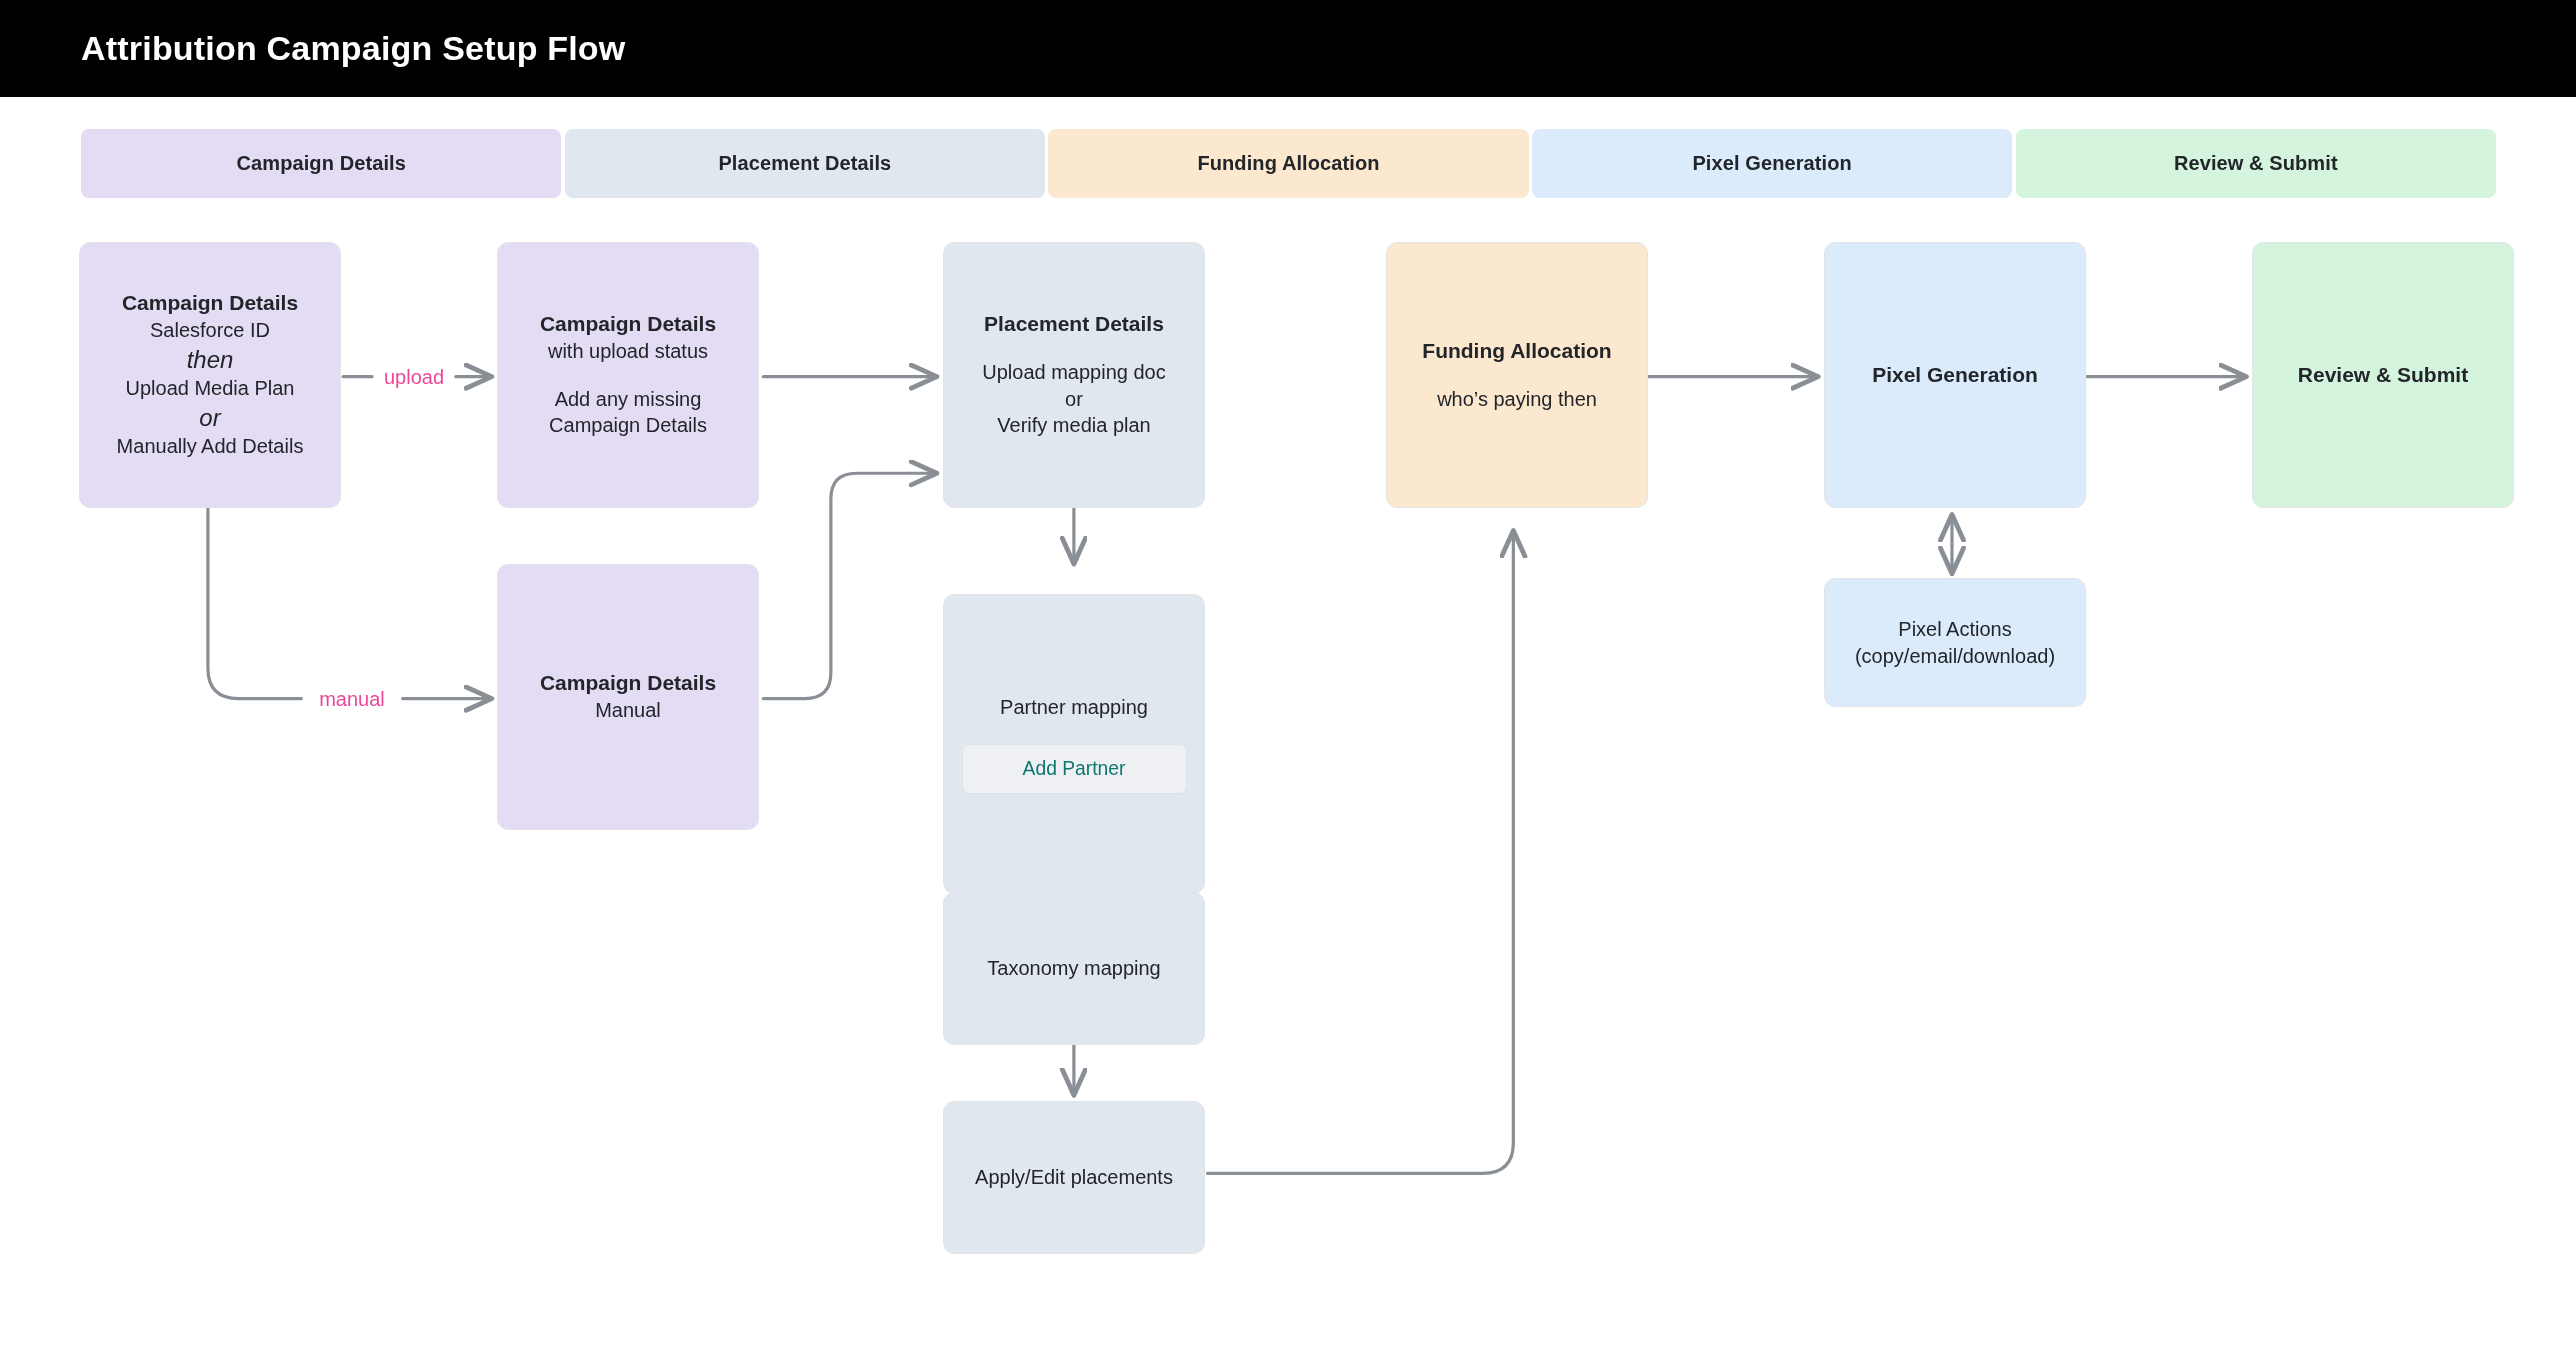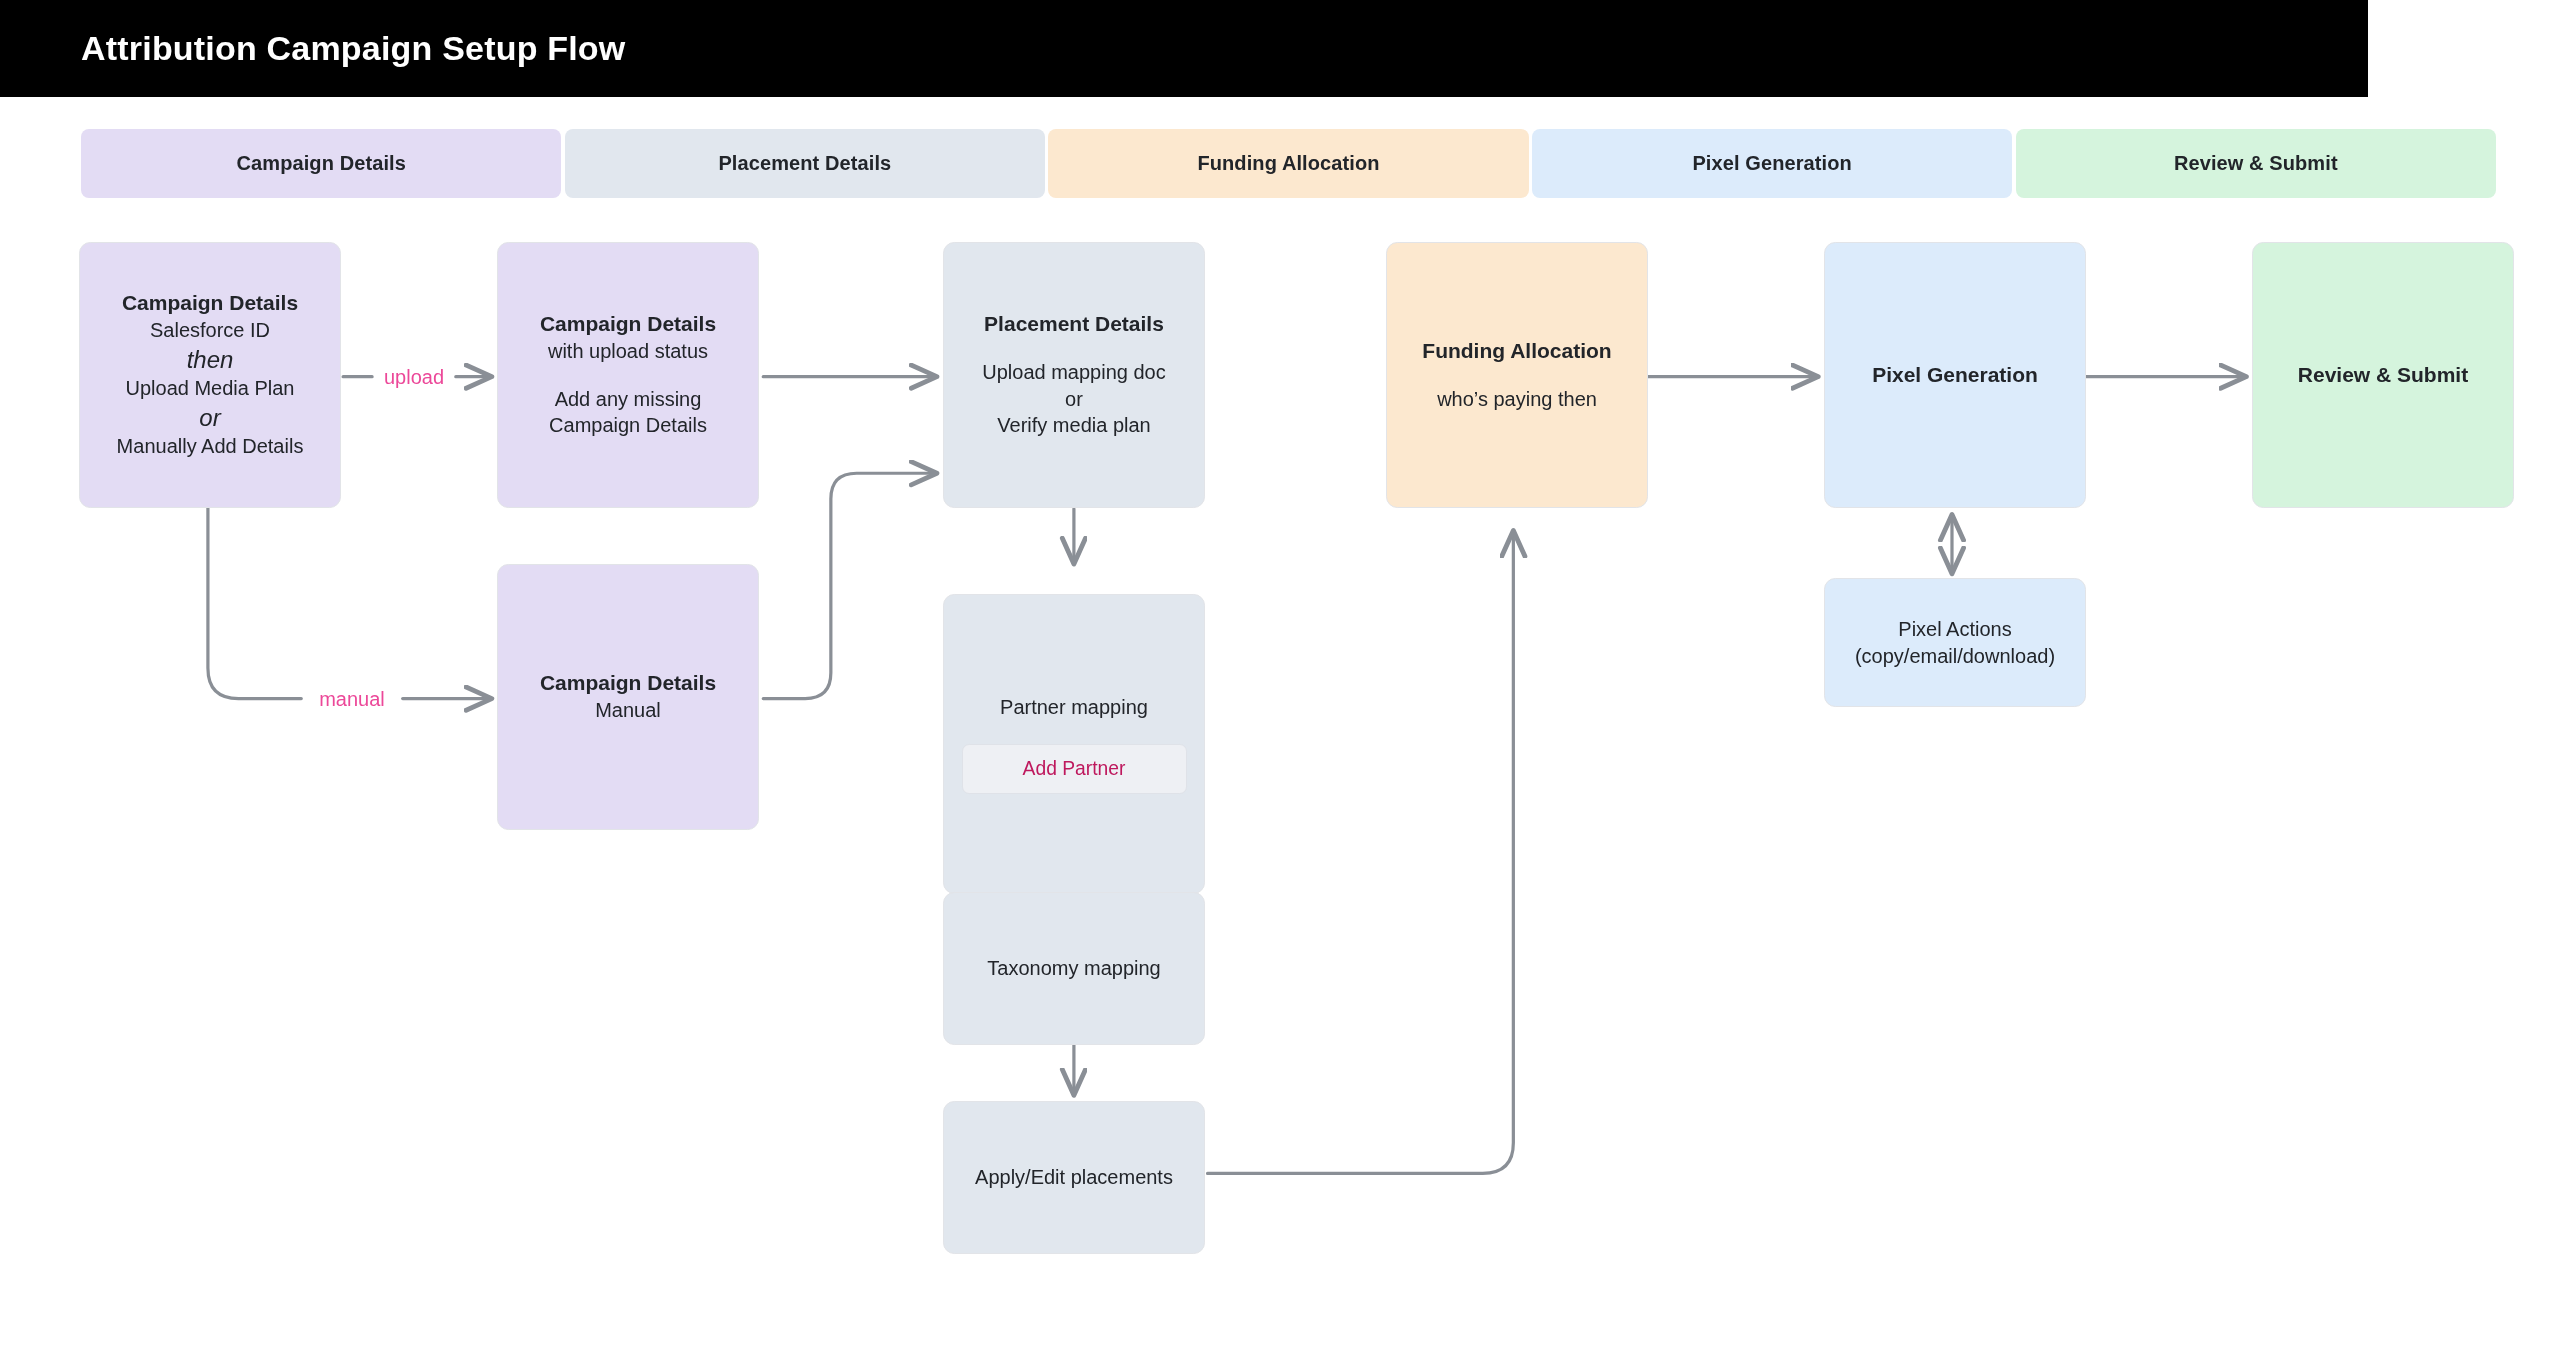--- a/index.html
+++ b/index.html
@@ -6,21 +6,21 @@
   html, body {
     width: 2576px; height: 1365px;
     background: #ffffff;
     font-family: "Liberation Sans", sans-serif;
     overflow: hidden;
   }
   #root { position: relative; width: 2576px; height: 1365px; background: #ffffff; }
 
   
   .appbar {
-    position: absolute; left: 0; top: 0; width: 2368px; height: 97px;
+    position: absolute; left: 0; top: 0; width: 2576px; height: 97px;
     background: #000000;
     display: flex; align-items: center;
   }
   .appbar-title {
     color: #ffffff; font-size: 34px; font-weight: 600;
     letter-spacing: 0.2px; margin-left: 81px;
   }
 
   
   .tabstrip {
@@ -56,21 +56,21 @@
   .node .ttl { font-size: 21px; font-weight: 700; line-height: 1.28; }
   .node .ln  { font-size: 20px; font-weight: 400; line-height: 1.32; }
   .node .it  { font-size: 24px; font-style: italic; line-height: 1.32; }
   .node .sm  { font-size: 20px; font-weight: 400; line-height: 1.3; }
   .node .gap { height: 21px; }
 
   .btn {
     margin-top: 24px; width: 225px; height: 50px;
     background: #eef0f4; border: 1.6px solid #dfe2e8; border-radius: 7.2px;
     display: flex; align-items: center; justify-content: center;
-    font-size: 19.3px; color: #be185d;
+    font-size: 19.3px; color: #0f766e;
   }
 </style>
 </head>
 <body>
 
 <div id="root">
 
   <div class="appbar">
     <div class="appbar-title">Attribution Campaign Setup Flow</div>
   </div>

